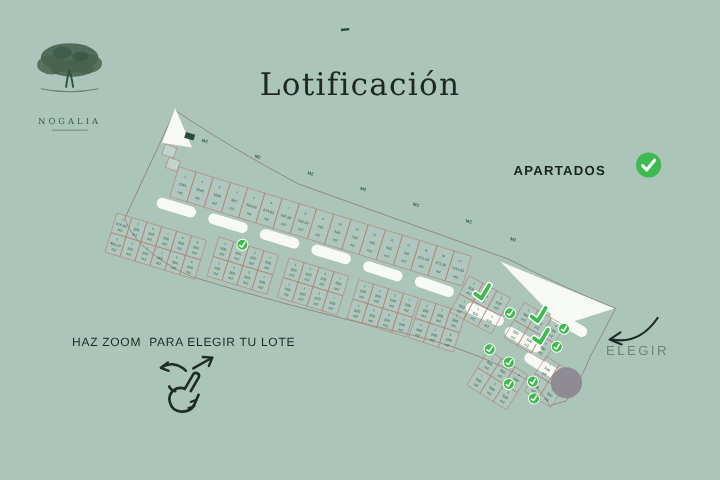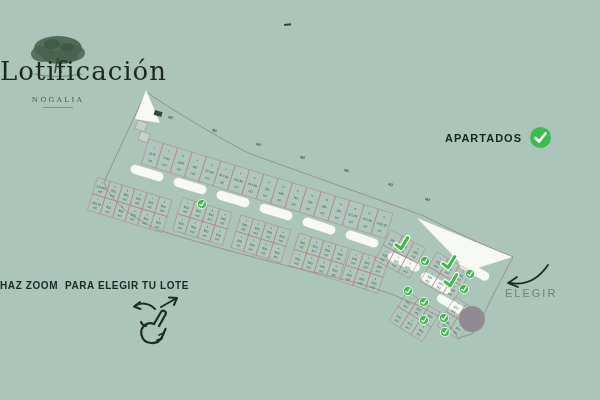--- a/index.html
+++ b/index.html
@@ -9,29 +9,29 @@
     font-family:"Liberation Sans", sans-serif;
   }
   .abs{position:absolute;}
   #brand{left:22px;top:28px;width:72px;text-align:center;}
   #brand .name{
     font-family:"DejaVu Serif", serif;
     font-size:7px;letter-spacing:2.5px;color:#3d5a4a;margin-top:12px;
   }
   #brand .tagline-line{height:1px;background:#3d5a4a;opacity:.45;width:30px;margin:3px auto 0;}
   #page-title{
-    left:0;top:56px;width:600px;text-align:left;
+    left:0;top:56px;width:600px;text-align:center;
     font-family:"DejaVu Serif", serif;
     font-size:26px;color:#1d2822;letter-spacing:1px;
   }
-  #legend{left:0;top:126px;width:552px;display:flex;justify-content:flex-end;align-items:center;gap:7px;}
+  #legend{left:0;top:126px;width:552px;display:flex;justify-content:flex-end;align-items:flex-end;gap:24px;}
   #legend .lbl{font-size:11px;font-weight:bold;letter-spacing:1px;color:#17251d;}
   #instruction{
-    left:0;top:280px;width:306px;
-    font-size:10px;font-weight:bold;letter-spacing:.6px;color:#1d2a24;white-space:pre;
+    left:0;top:280px;width:306px;text-align:center;
+    font-size:10px;font-weight:normal;letter-spacing:.6px;color:#1d2a24;white-space:pre;
   }
   #hand-icon{left:124px;top:294px;}
   #acceso{
     left:505px;top:287px;width:95px;
     font-size:11px;letter-spacing:2px;color:#6f8278;
   }
   #plan-wrap{left:0;top:0;width:600px;height:400px;}
   svg text{font-family:"Liberation Sans", sans-serif;}
 </style>
 </head>

